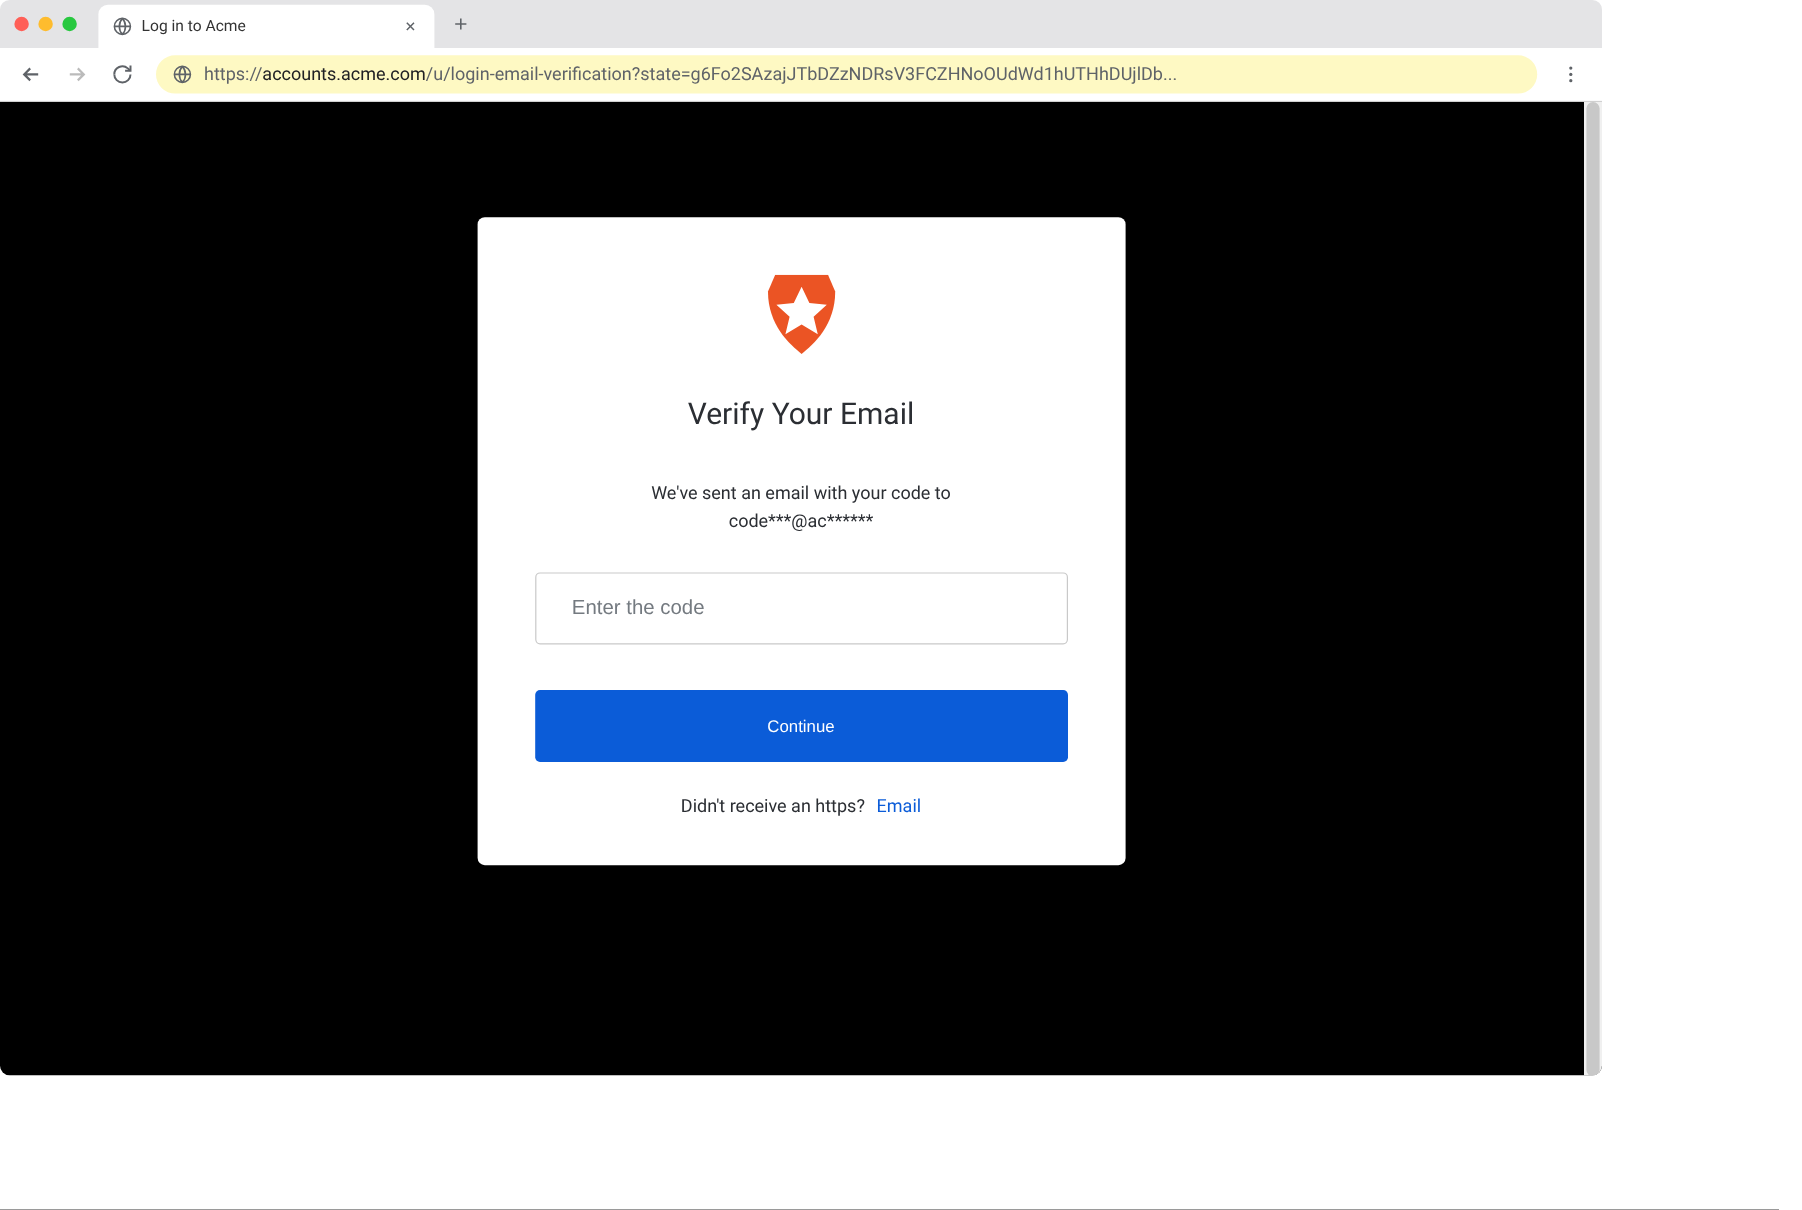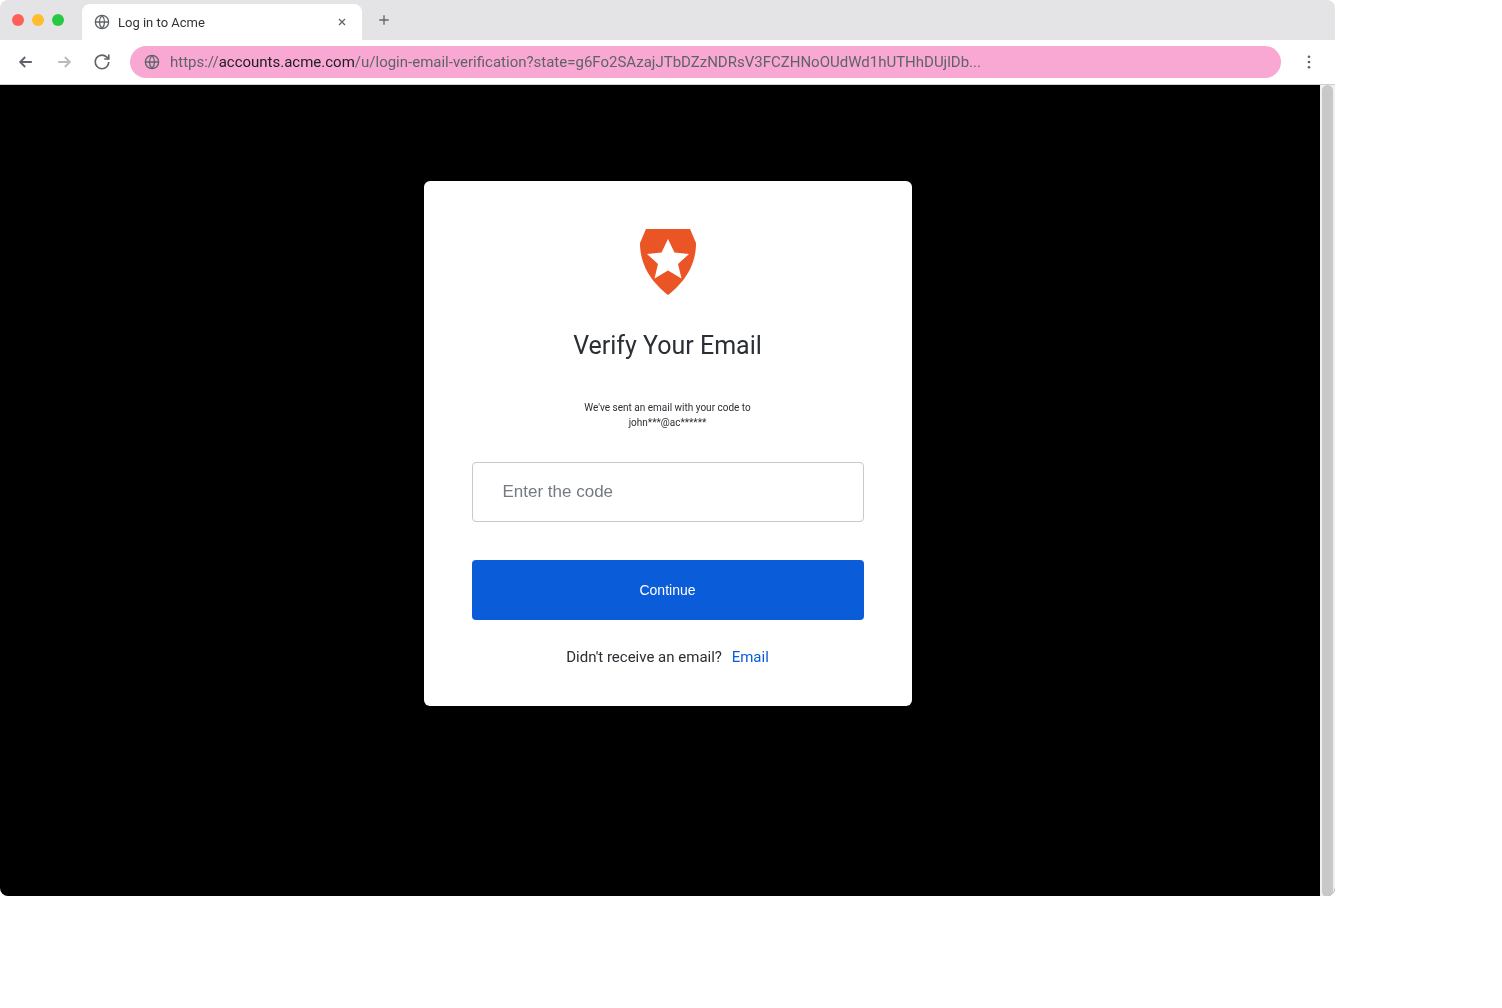--- a/index.html
+++ b/index.html
@@ -105,21 +105,21 @@
       cursor: pointer;
       border-radius: 50%;
     }
     .nav-btn.disabled {
       color: #bbb;
       cursor: default;
     }
     .url-bar {
       flex: 1;
       height: 32px;
-      background: #f9a8d4;
+      background: #fef9c3;
       border-radius: 16px;
       display: flex;
       align-items: center;
       padding: 0 14px;
       gap: 10px;
       margin: 0 6px;
       overflow: hidden;
     }
     .url-icon {
       width: 16px;
@@ -168,37 +168,37 @@
       position: absolute;
       top: 0;
       left: 2px;
       width: 11px;
       height: 100%;
       background: #c8c8c8;
       border-radius: 6px;
     }
     .card {
       background: #fff;
-      width: 488px;
+      width: 540px;
       border-radius: 6px;
       padding: 48px 48px 40px;
       text-align: center;
     }
     .logo {
       display: inline-block;
       margin-bottom: 32px;
     }
     .heading {
       font-size: 25px;
       font-weight: 400;
       color: #2b2e33;
       margin-bottom: 18px;
     }
     .subtext {
-      font-size: 10px;
+      font-size: 15px;
       color: #2b2e33;
       line-height: 1.5;
       margin-bottom: 32px;
       margin-top: 40px;
     }
     .code-input {
       width: 100%;
       height: 60px;
       border: 1px solid #c9c9c9;
       border-radius: 4px;
@@ -304,25 +304,25 @@
   <div class="card">
     <div class="logo">
       <svg width="60" height="66" viewBox="0 0 60 66">
         <path fill="#eb5424" d="M8 0 h44 l6 14 c0 28 -18 44 -28 52 c-10 -8 -28 -24 -28 -52 z"></path>
         <path fill="#fff" d="M30 10 l6.5 13.5 l14.5 1.5 l-11 10 l3.5 14.5 l-13.5 -8 l-13.5 8 l3.5 -14.5 l-11 -10 l14.5 -1.5 z"></path>
       </svg>
     </div>
     <h1 class="heading">Verify Your Email</h1>
     <p class="subtext">
       <span>We've sent an email with your code to</span><br>
-      <span>john***@ac******</span>
+      <span>code***@ac******</span>
     </p>
     <input type="text" class="code-input" placeholder="Enter the code" style="">
     <button class="continue-btn">Continue</button>
     <div class="resend-row">
-      <span>Didn't receive an email?</span>
+      <span>Didn't receive an https?</span>
       <span class="resend-link">Email</span>
     </div>
   </div>
   <div class="scrollbar">
     <div class="scrollbar-thumb"></div>
   </div>
 </div>
 
 </body></html>

